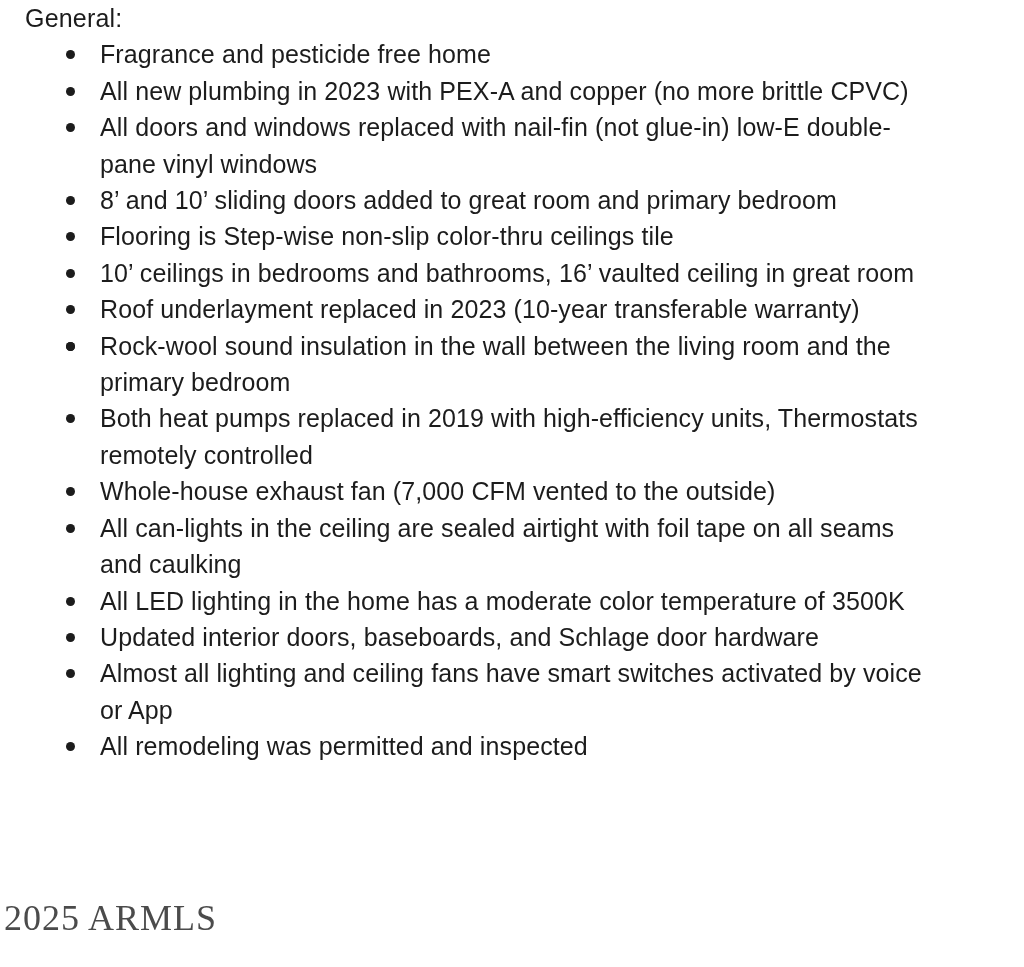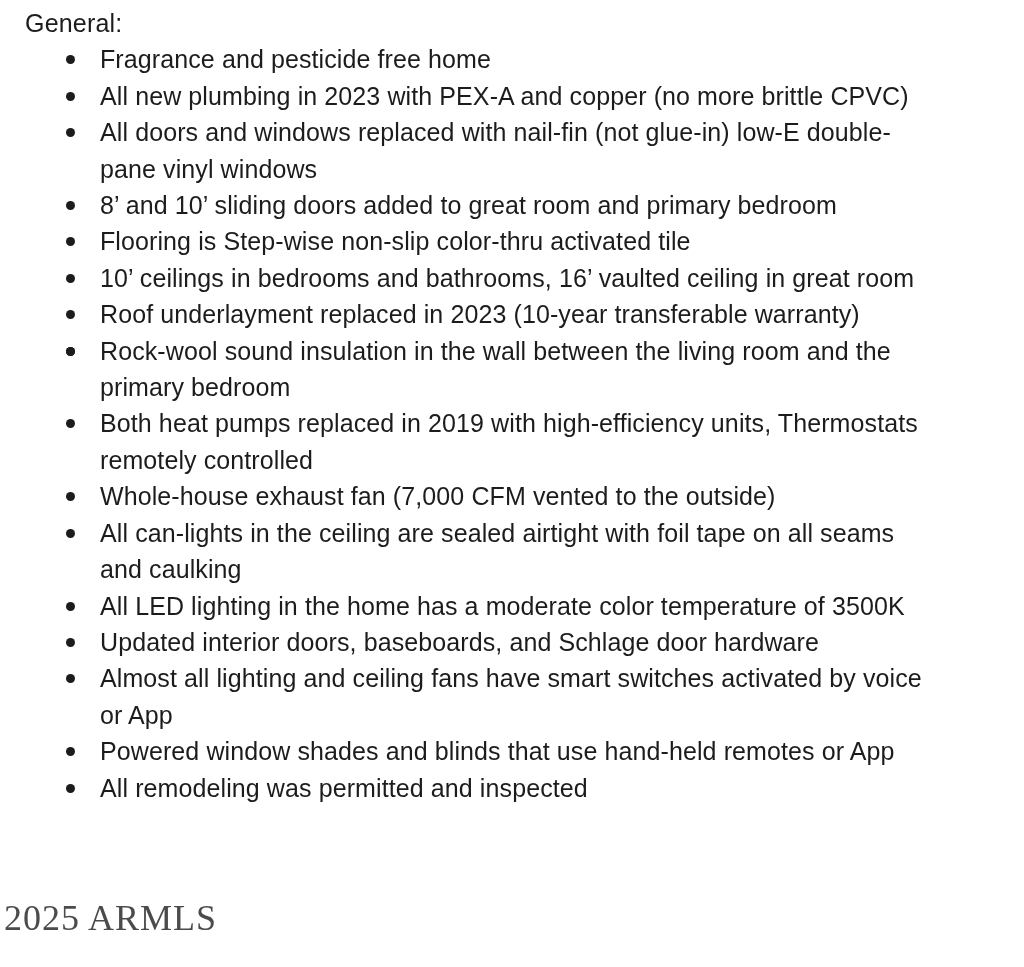--- a/index.html
+++ b/index.html
@@ -11,21 +11,20 @@
     position: relative;
     width: 1024px;
     height: 930px;
     background: #ffffff;
     overflow: hidden;
     font-family: "Liberation Sans", "DejaVu Sans", sans-serif;
     color: #1c1c1c;
     font-size: 25px;
     line-height: 36.4px;
     box-sizing: border-box;
-    padding-top: 5px;
   }
   .heading {
     margin-left: 25px;
     letter-spacing: 0.2px;
   }
   .bullet-list {
     margin: 0;
   }
   .bullet-item {
     position: relative;
@@ -63,33 +62,32 @@
 
 <div class="page">
   <div class="heading">General:</div>
 
   <div class="bullet-list" id="bullet-list">
       <div class="bullet-item"><span class="dot"></span><span class="txt">Fragrance and pesticide free home</span></div>
       <div class="bullet-item"><span class="dot"></span><span class="txt">All new plumbing in 2023 with PEX-A and copper (no more brittle CPVC)</span></div>
       <div class="bullet-item"><span class="dot"></span><span class="txt">All doors and windows replaced with nail-fin (not glue-in) low-E double-
 pane vinyl windows</span></div>
       <div class="bullet-item"><span class="dot"></span><span class="txt">8’ and 10’ sliding doors added to great room and primary bedroom</span></div>
-      <div class="bullet-item"><span class="dot"></span><span class="txt">Flooring is Step-wise non-slip color-thru activated tile</span></div>
+      <div class="bullet-item"><span class="dot"></span><span class="txt">Flooring is Step-wise non-slip color-thru ceilings tile</span></div>
       <div class="bullet-item"><span class="dot"></span><span class="txt">10’ ceilings in bedrooms and bathrooms, 16’ vaulted ceiling in great room</span></div>
       <div class="bullet-item"><span class="dot"></span><span class="txt">Roof underlayment replaced in 2023 (10-year transferable warranty)</span></div>
       <div class="bullet-item"><span class="dot"></span></div>
       <div class="bullet-item"><span class="dot"></span><span class="txt">Rock-wool sound insulation in the wall between the living room and the
 primary bedroom</span></div>
       <div class="bullet-item"><span class="dot"></span><span class="txt">Both heat pumps replaced in 2019 with high-efficiency units, Thermostats
 remotely controlled</span></div>
       <div class="bullet-item"><span class="dot"></span><span class="txt">Whole-house exhaust fan (7,000 CFM vented to the outside)</span></div>
       <div class="bullet-item"><span class="dot"></span><span class="txt">All can-lights in the ceiling are sealed airtight with foil tape on all seams
 and caulking</span></div>
       <div class="bullet-item"><span class="dot"></span><span class="txt">All LED lighting in the home has a moderate color temperature of 3500K</span></div>
       <div class="bullet-item"><span class="dot"></span><span class="txt">Updated interior doors, baseboards, and Schlage door hardware</span></div>
       <div class="bullet-item"><span class="dot"></span><span class="txt">Almost all lighting and ceiling fans have smart switches activated by voice
 or App</span></div>
-      <div class="bullet-item"><span class="dot"></span><span class="txt">Powered window shades and blinds that use hand-held remotes or App</span></div>
       <div class="bullet-item"><span class="dot"></span><span class="txt">All remodeling was permitted and inspected</span></div>
     </div>
 
   <div class="watermark">2025 ARMLS</div>
 </div>
 
 </body></html>

